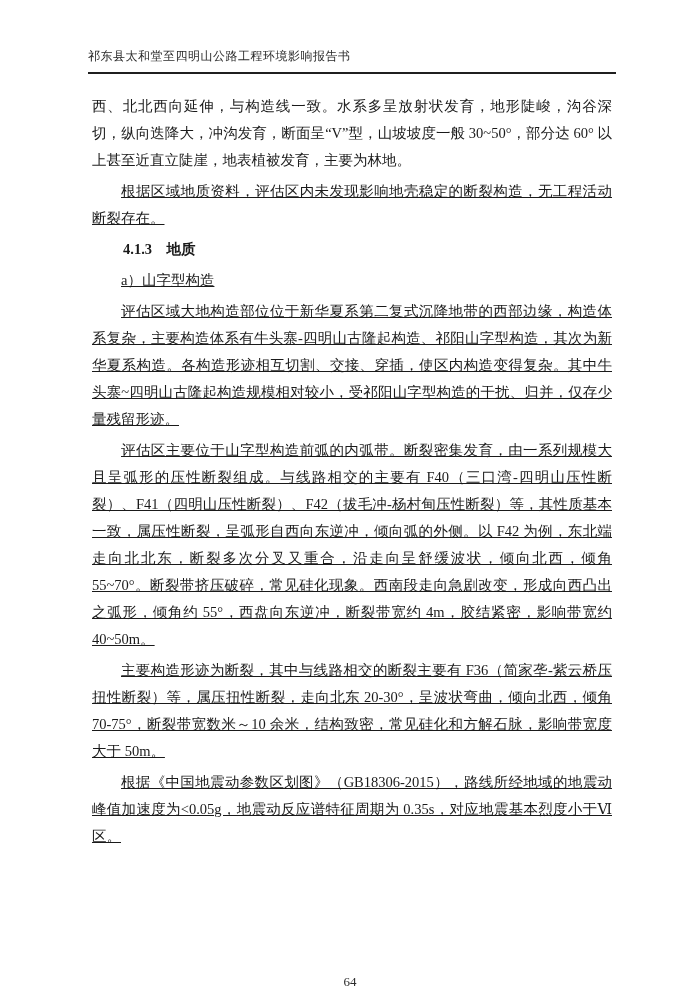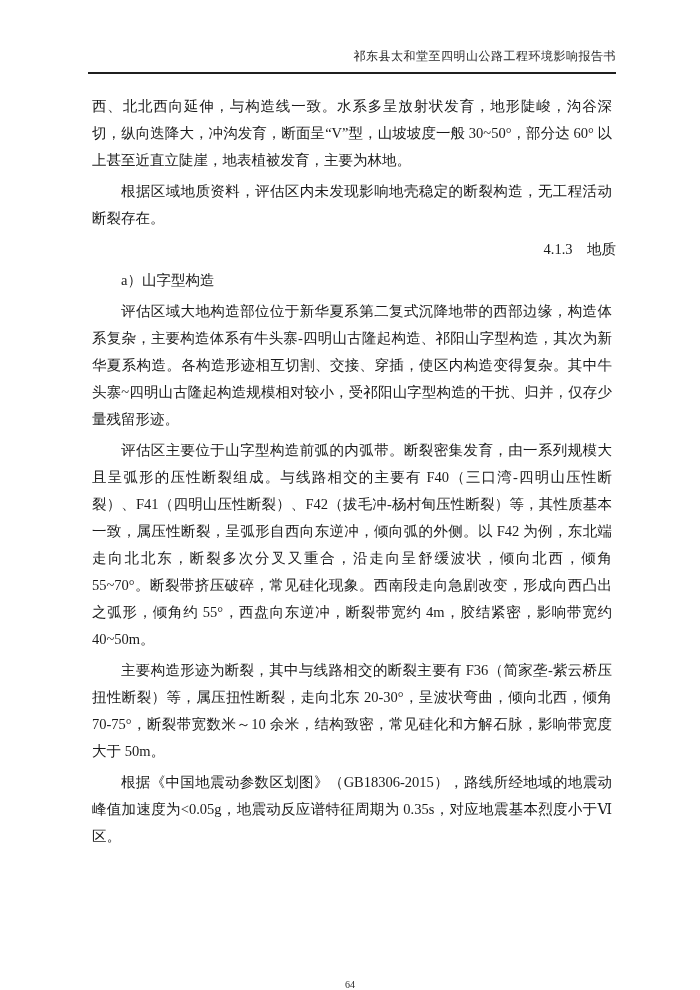--- a/index.html
+++ b/index.html
@@ -13,51 +13,51 @@
     overflow: hidden;
   }
   .page {
     width: 700px;
     height: 990px;
     position: relative;
     background: #ffffff;
   }
   .doc-header {
     margin: 48px 84px 0 88px;
-    text-align: right;
     font-size: 12px;
     letter-spacing: 0.5px;
     color: #2a2a2a;
     padding-bottom: 7px;
     border-bottom: 2px solid #1f1f1f;
   }
   .doc-content {
     margin: 19px 84px 0 88px;
     font-size: 14.5px;
     line-height: 27px;
     text-align: justify;
     text-justify: inter-character;
     color: #1a1a1a;
   }
   .doc-content p { margin: 4px; }
-  .doc-content p.indent { text-indent: 2em; }
+  .doc-content p.indent { text-indent: 2em; text-decoration: underline; }
   .section-heading {
     font-size: 14.5px;
     line-height: 27px;
-    font-weight: normal;
-    text-align: right;
+    font-weight: bold;
+    text-align: left;
+    margin-left: 35px;
   }
   .section-heading .num { margin-right: 1em; }
   .doc-footer {
     position: absolute;
     bottom: 48px;
     left: 0;
     width: 100%;
     text-align: center;
-    font-size: 10px;
+    font-size: 13px;
     color: #2a2a2a;
   }
 </style>
 </head>
 <body>
 
 <div class="page">
 
   <div class="doc-header">
     <span>祁东县太和堂至四明山公路工程环境影响报告书</span>

